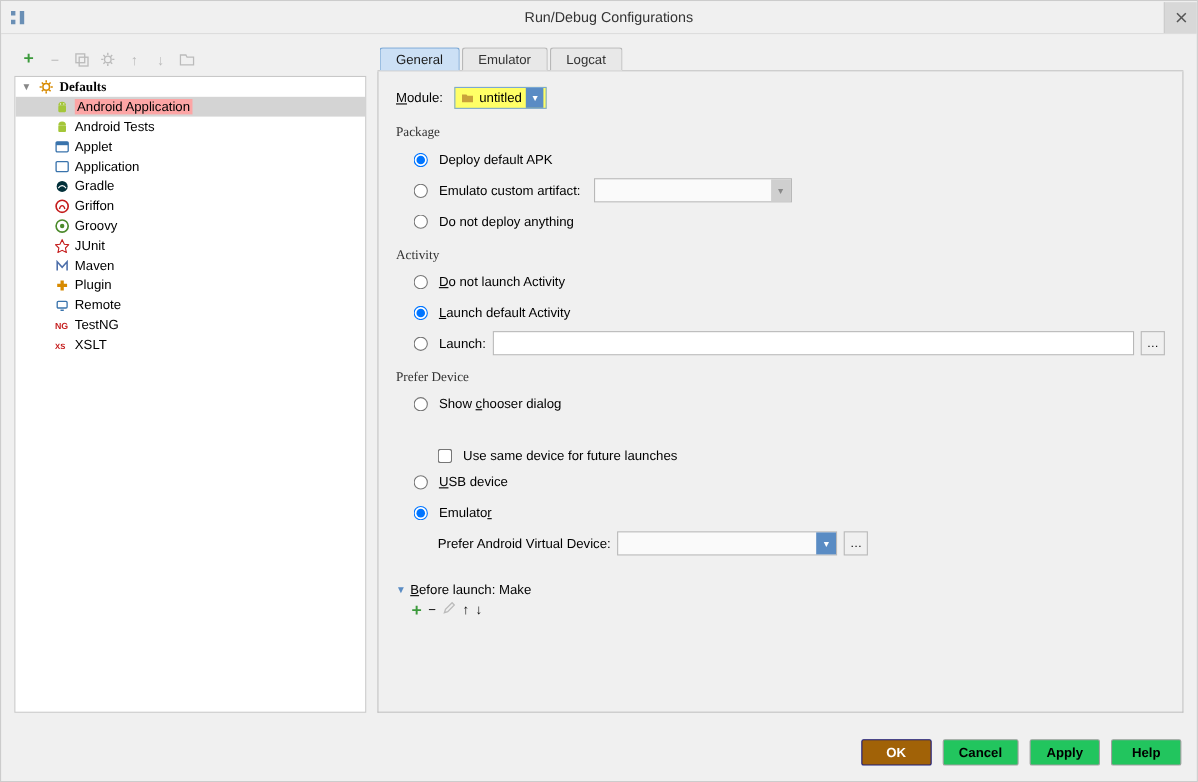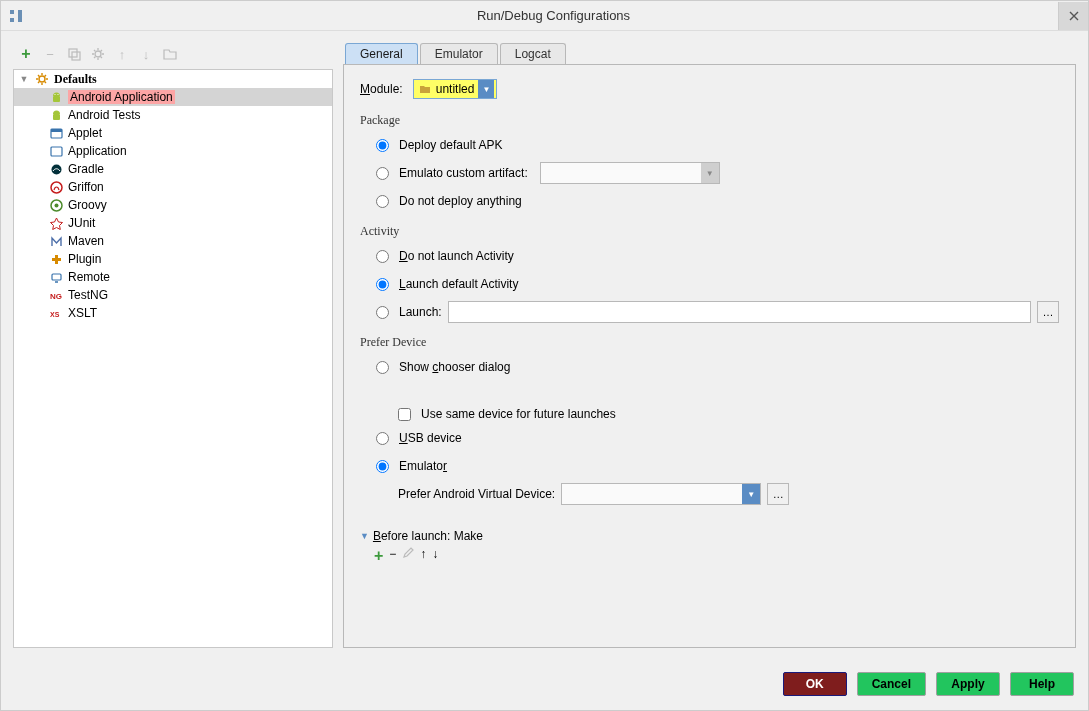--- a/index.html
+++ b/index.html
@@ -251,21 +251,21 @@
   background: #22c55e;
   display: flex;
   align-items: center;
   justify-content: center;
   padding: 0 14px;
   cursor: pointer;
   font-size: 12px;
   font-weight: bold;
 }
 .btn.primary {
-  background: #7f1d1d;
+  background: #a16207;
   border-color: #1a1a7a;
   color: #fff;
   font-weight: bold;
   text-align: center;
 }
 
 svg { display: block; }
 </style>
 </head>
 <body>

